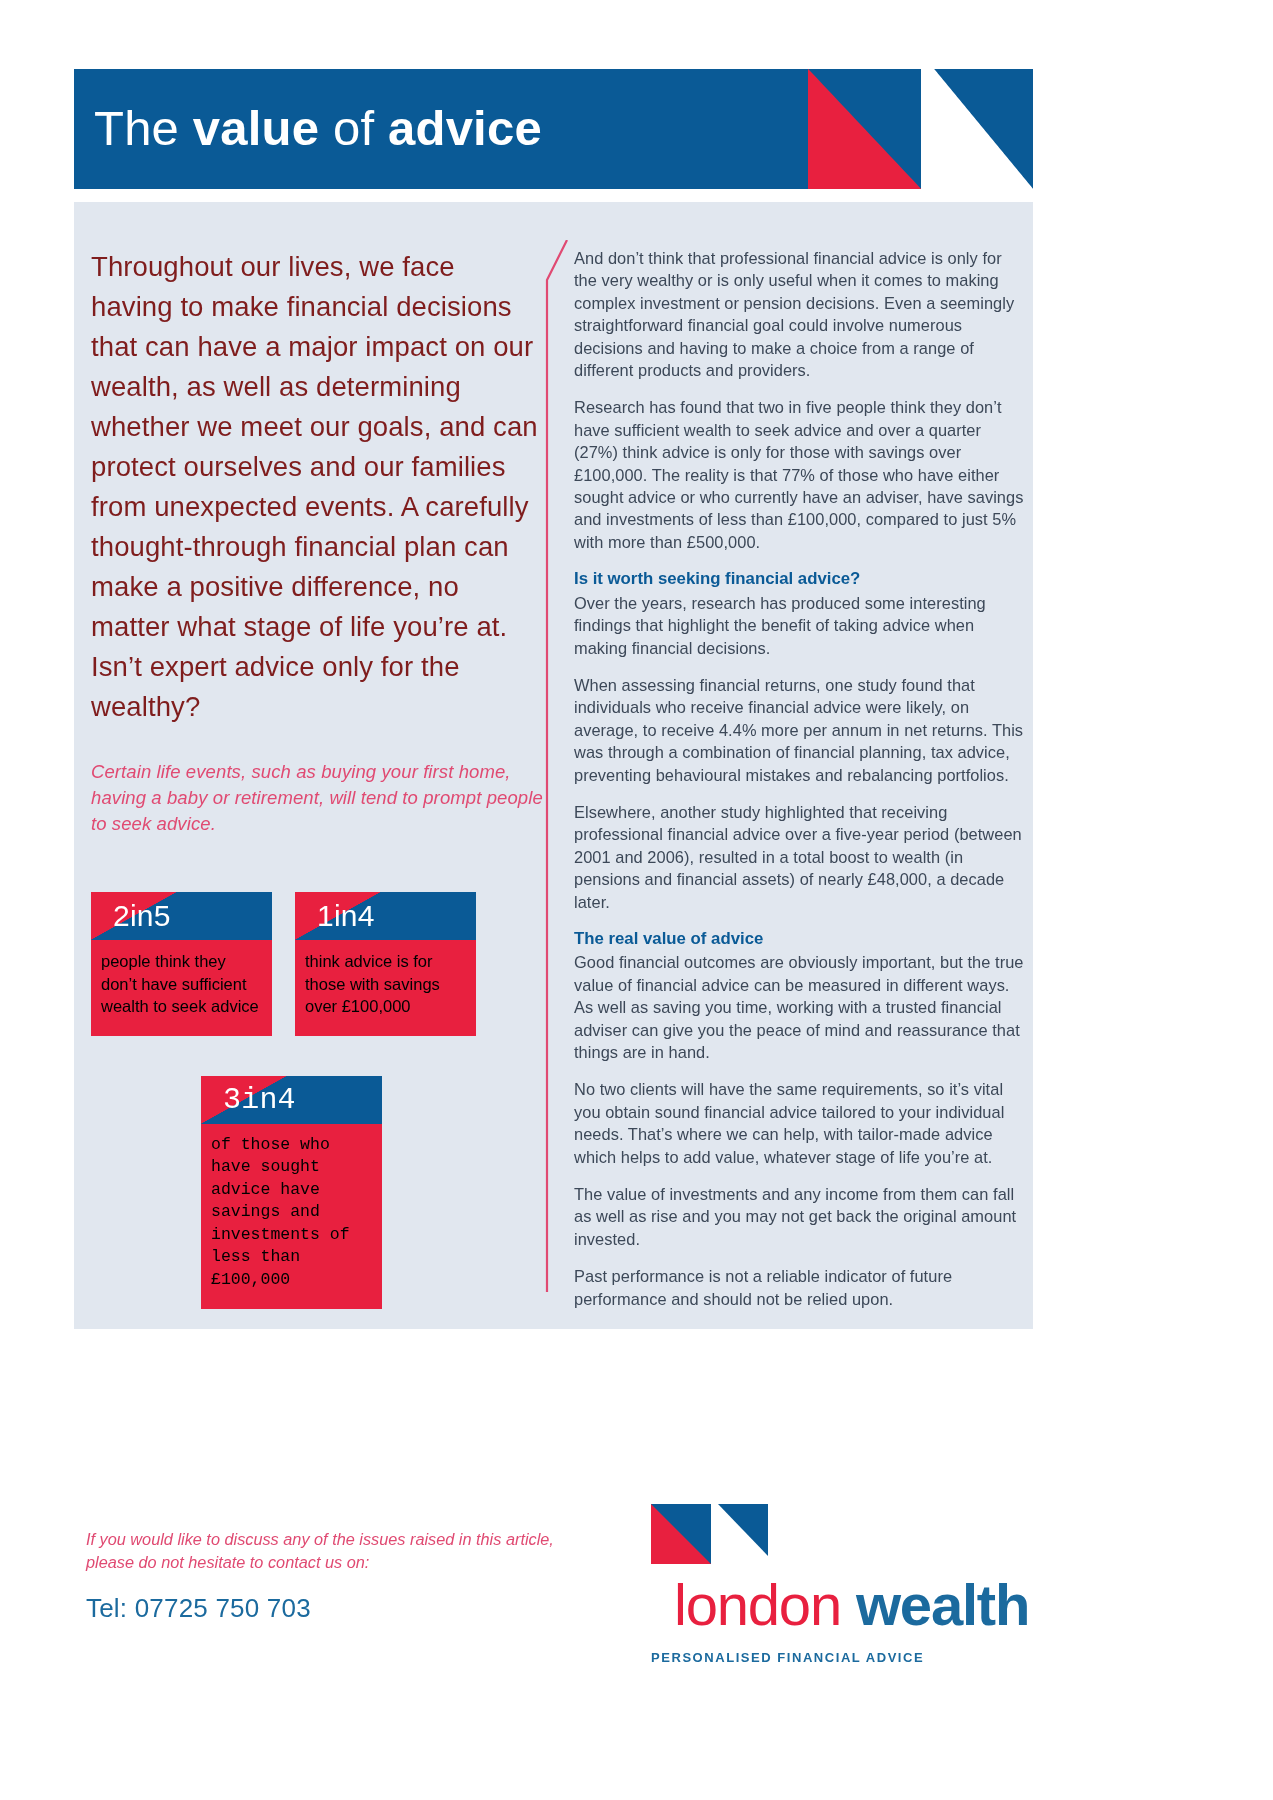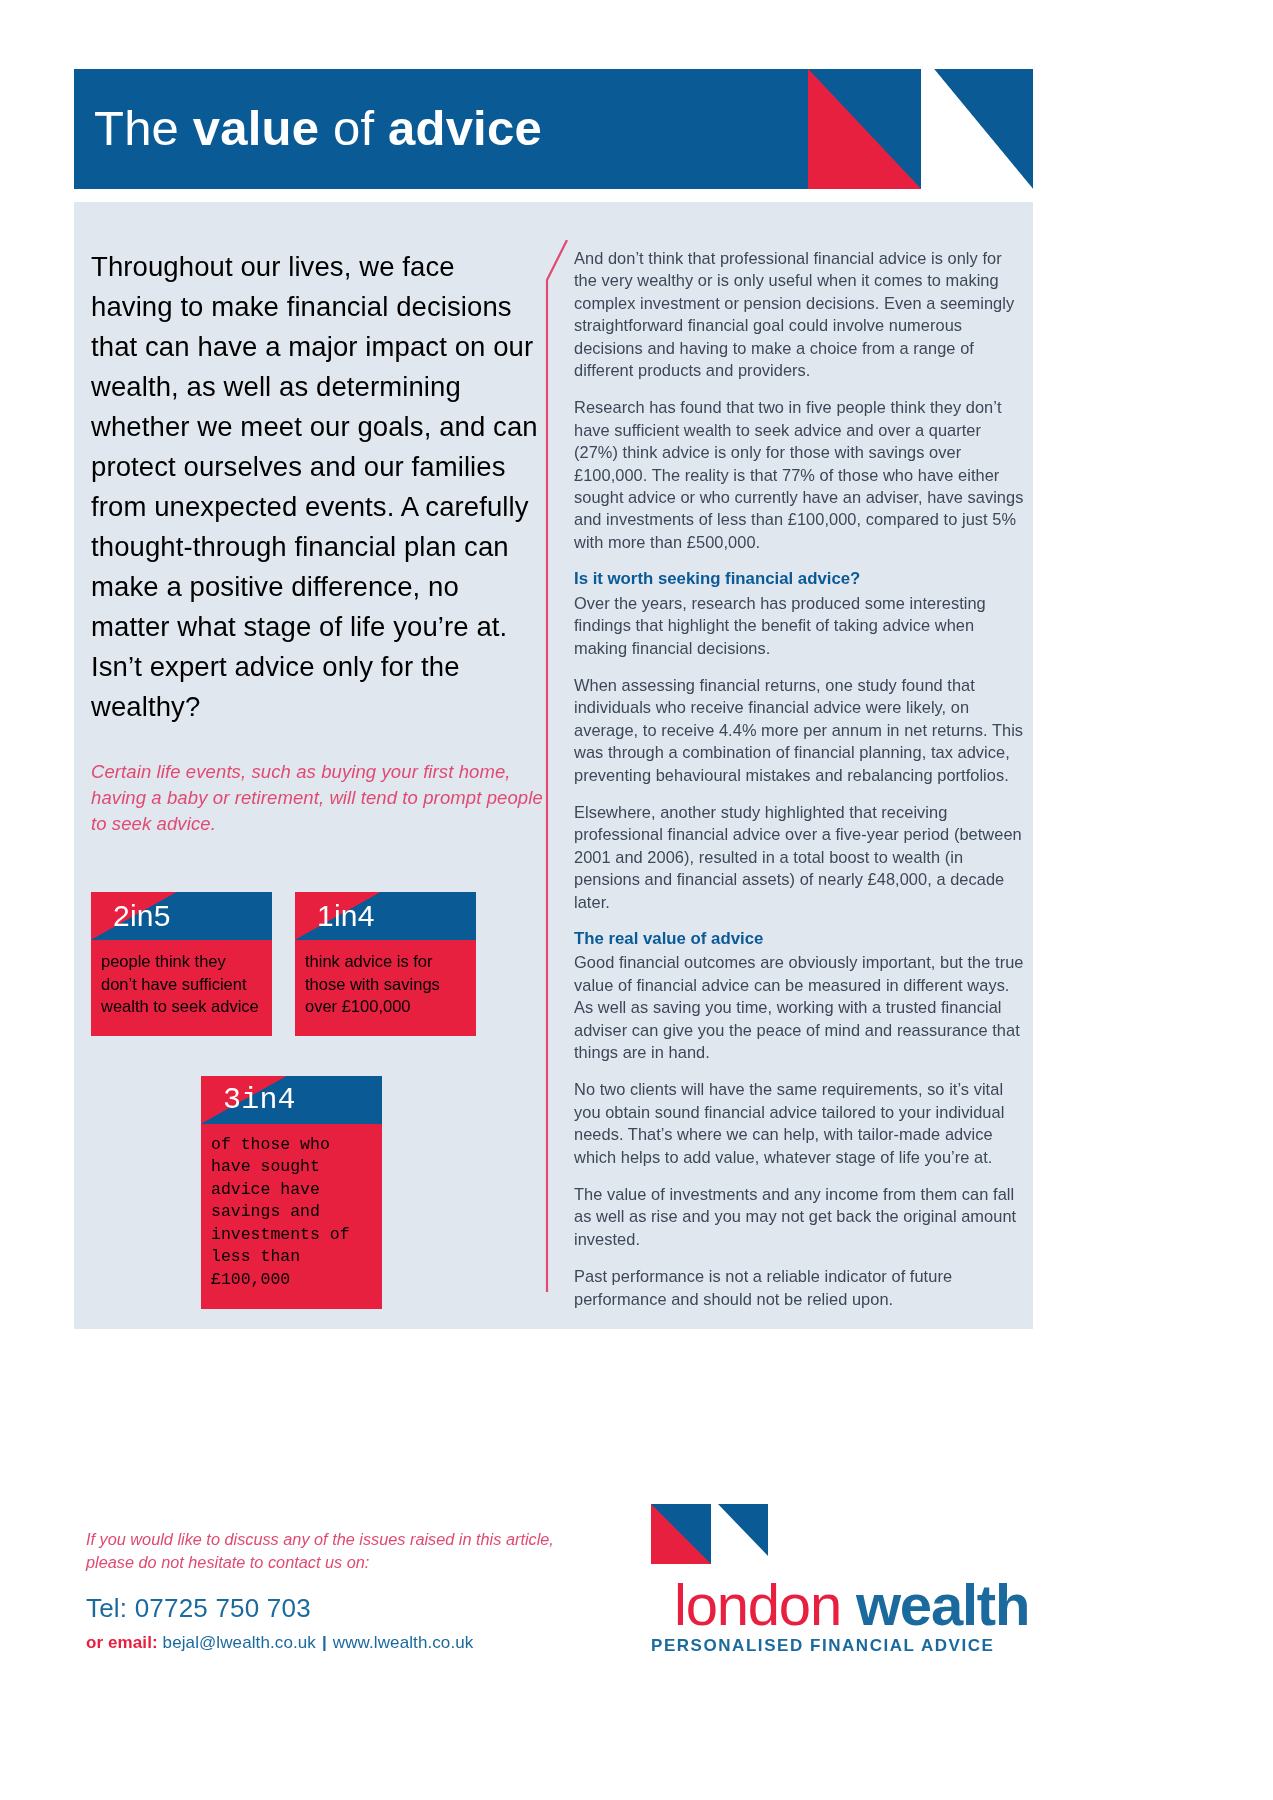--- a/index.html
+++ b/index.html
@@ -85,21 +85,21 @@
   
   .col-left {
     position: absolute;
     left: 17px;
     top: 45px;
     width: 452px;
   }
   .lede {
     font-size: 27.5px;
     line-height: 40px;
-    color: #000000;
+    color: #7f1d1d;
     font-weight: 300;
     letter-spacing: 0.1px;
   }
   .lede-italic {
     margin-top: 32px;
     font-size: 18.5px;
     line-height: 26px;
     color: #e04a72;
     font-style: italic;
     letter-spacing: 0.1px;
@@ -238,22 +238,22 @@
     margin-top: 12px;
     font-size: 58px;
     line-height: 58px;
     font-weight: 300;
     letter-spacing: -1.2px;
     white-space: nowrap;
   }
   .logo-word .ln { color: #e8203f; margin-left: 23px; }
   .logo-word .lw { color: #1b6a9e; font-weight: 700; }
   .logo-tag {
-    margin-top: 2px;
-    font-size: 17px;
+    margin-top: 16px;
+    font-size: 13px;
     color: #1b6a9e;
     font-weight: 700;
     letter-spacing: 1.55px;
     white-space: nowrap;
   }
 </style>
 </head>
 <body>
 
 <div class="page">
@@ -317,22 +317,20 @@
       <p>Past performance is not a reliable indicator of future performance and should not be relied upon.</p>
     </div>
 
   </div>
 
   <div class="footer">
 
     <div class="footer-contact">
       <div class="footer-intro">If you would like to discuss any of the issues raised in this article, please do not hesitate to contact us on:</div>
       <div class="footer-tel">Tel: 07725 750 703</div>
-      <div class="footer-email"><span class="lbl">or email:</span>
-        <span>bejal@lwealth.co.uk</span><span class="sep">|</span><span>www.lwealth.co.uk</span></div>
     </div>
 
     <div class="logo">
       <svg class="logo-mark" viewBox="0 0 117 60">
         <rect x="0" y="0" width="60" height="60" fill="#0a5a96"></rect>
         <polygon points="0,0 0,60 60,60" fill="#e8203f"></polygon>
         <polygon points="67,0 117,0 117,52" fill="#0a5a96"></polygon>
       </svg>
       <div class="logo-word"><span class="ln">london</span> <span class="lw">wealth</span></div>
       <div class="logo-tag">PERSONALISED FINANCIAL ADVICE</div>

